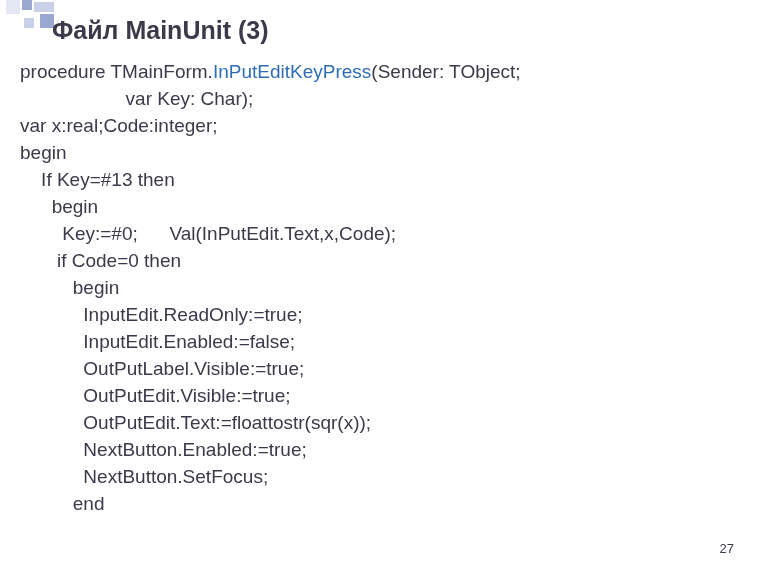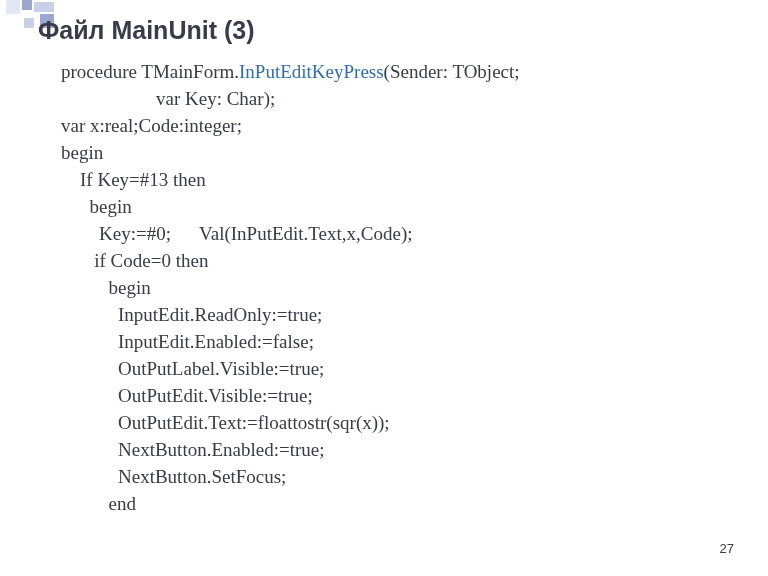--- a/index.html
+++ b/index.html
@@ -22,36 +22,35 @@
   .sq {
     position: absolute;
     background: #9aa8d0;
   }
   .sq.light { background: #c9d1e8; }
   .sq.lighter { background: #e3e7f3; }
 
   .title {
     position: absolute;
     top: 16px;
-    left: 38px;
+    left: 52px;
     font-size: 25px;
     font-weight: bold;
     color: #3a3a4a;
   }
   .code {
     position: absolute;
     top: 58px;
     left: 20px;
     right: 20px;
-    font-family: Liberation Serif, serif;
+    font-family: Liberation Sans, sans-serif;
     font-size: 19px;
     line-height: 27px;
     color: #3a3a4a;
     white-space: pre;
-    margin-left: 41px;
   }
   .fn { color: #2f6db5; }
   .pagenum {
     position: absolute;
     bottom: 20px;
     right: 34px;
     font-size: 13px;
     color: #3a3a4a;
     margin-top: 28px;
   }

